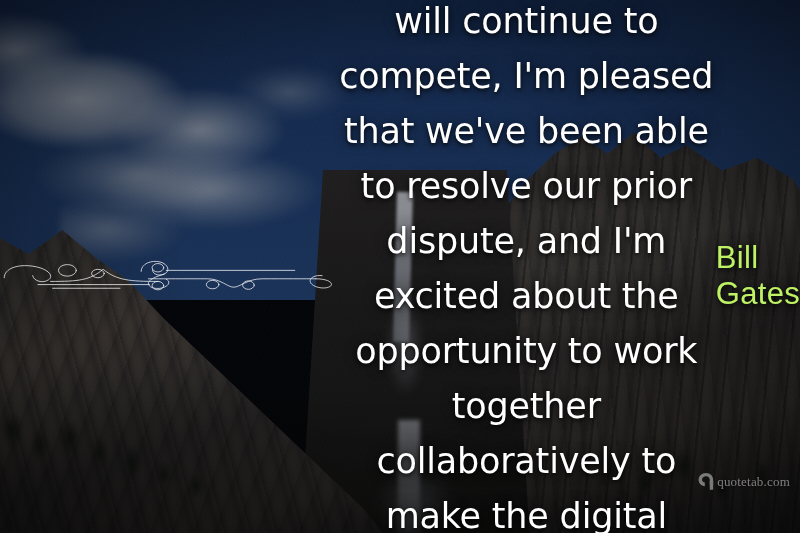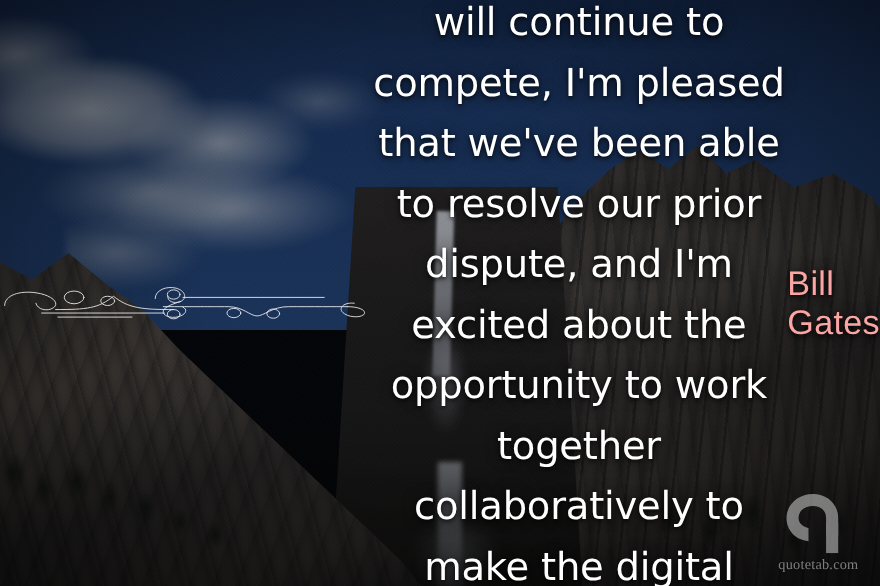--- a/index.html
+++ b/index.html
@@ -191,36 +191,36 @@
     font-family: "DejaVu Sans", sans-serif;
     font-size: 35px;
     line-height: 55px;
     letter-spacing: -0.2px;
     text-shadow: 0 2px 4px rgba(0,0,0,0.75), 0 0 14px rgba(0,0,0,0.45);
     white-space: pre-wrap;
   }
 
   .author {
     margin-top: 18px;
-    color: #fca5a5;
+    color: #bef264;
     font-family: "Liberation Sans", sans-serif;
     font-size: 31px;
     font-weight: 400;
     letter-spacing: 0.3px;
     text-shadow: 0 2px 5px rgba(0,0,0,0.8), 0 0 12px rgba(0,0,0,0.5);
   }
 
   
   .watermark {
     position: absolute;
     right: 10px;
-    bottom: 12px;
+    bottom: 24px;
     width: 92px;
     display: flex;
-    flex-direction: column;
+    flex-direction: row;
     align-items: center;
     opacity: 0.55;
   }
   .wm-mark { width: 62px; height: 56px; }
   .wm-mark svg { display: block; width: 100%; height: 100%; }
   .wm-text {
     margin-top: 2px;
     color: #d8d8d8;
     font-family: "Liberation Serif", serif;
     font-size: 13px;

